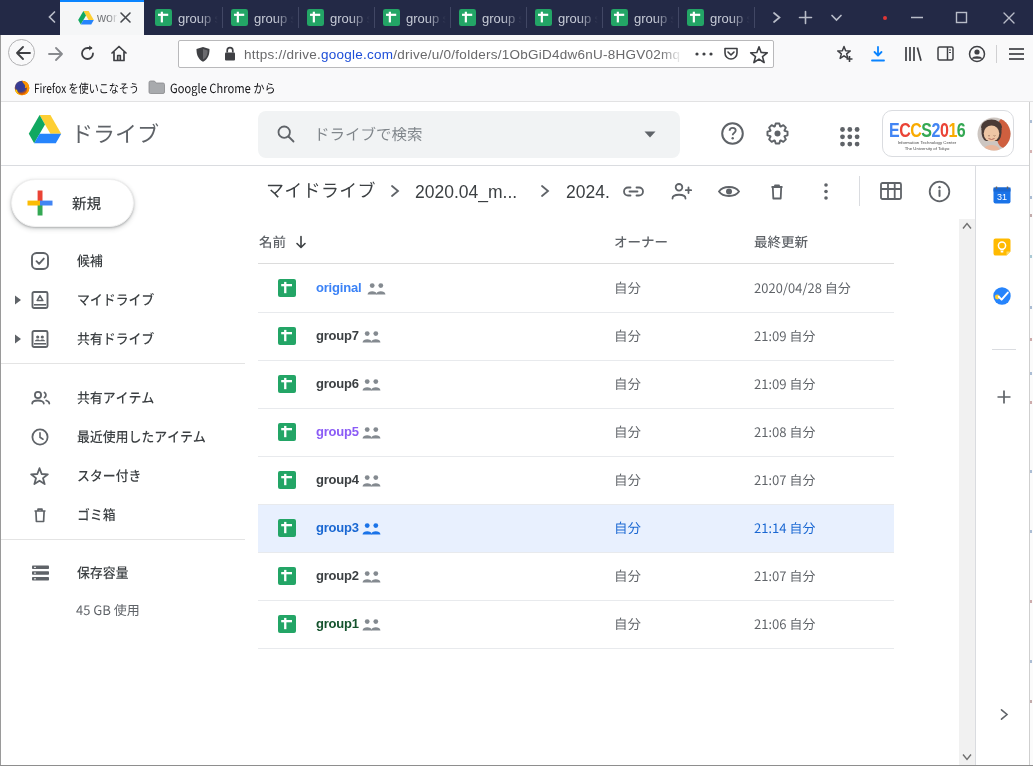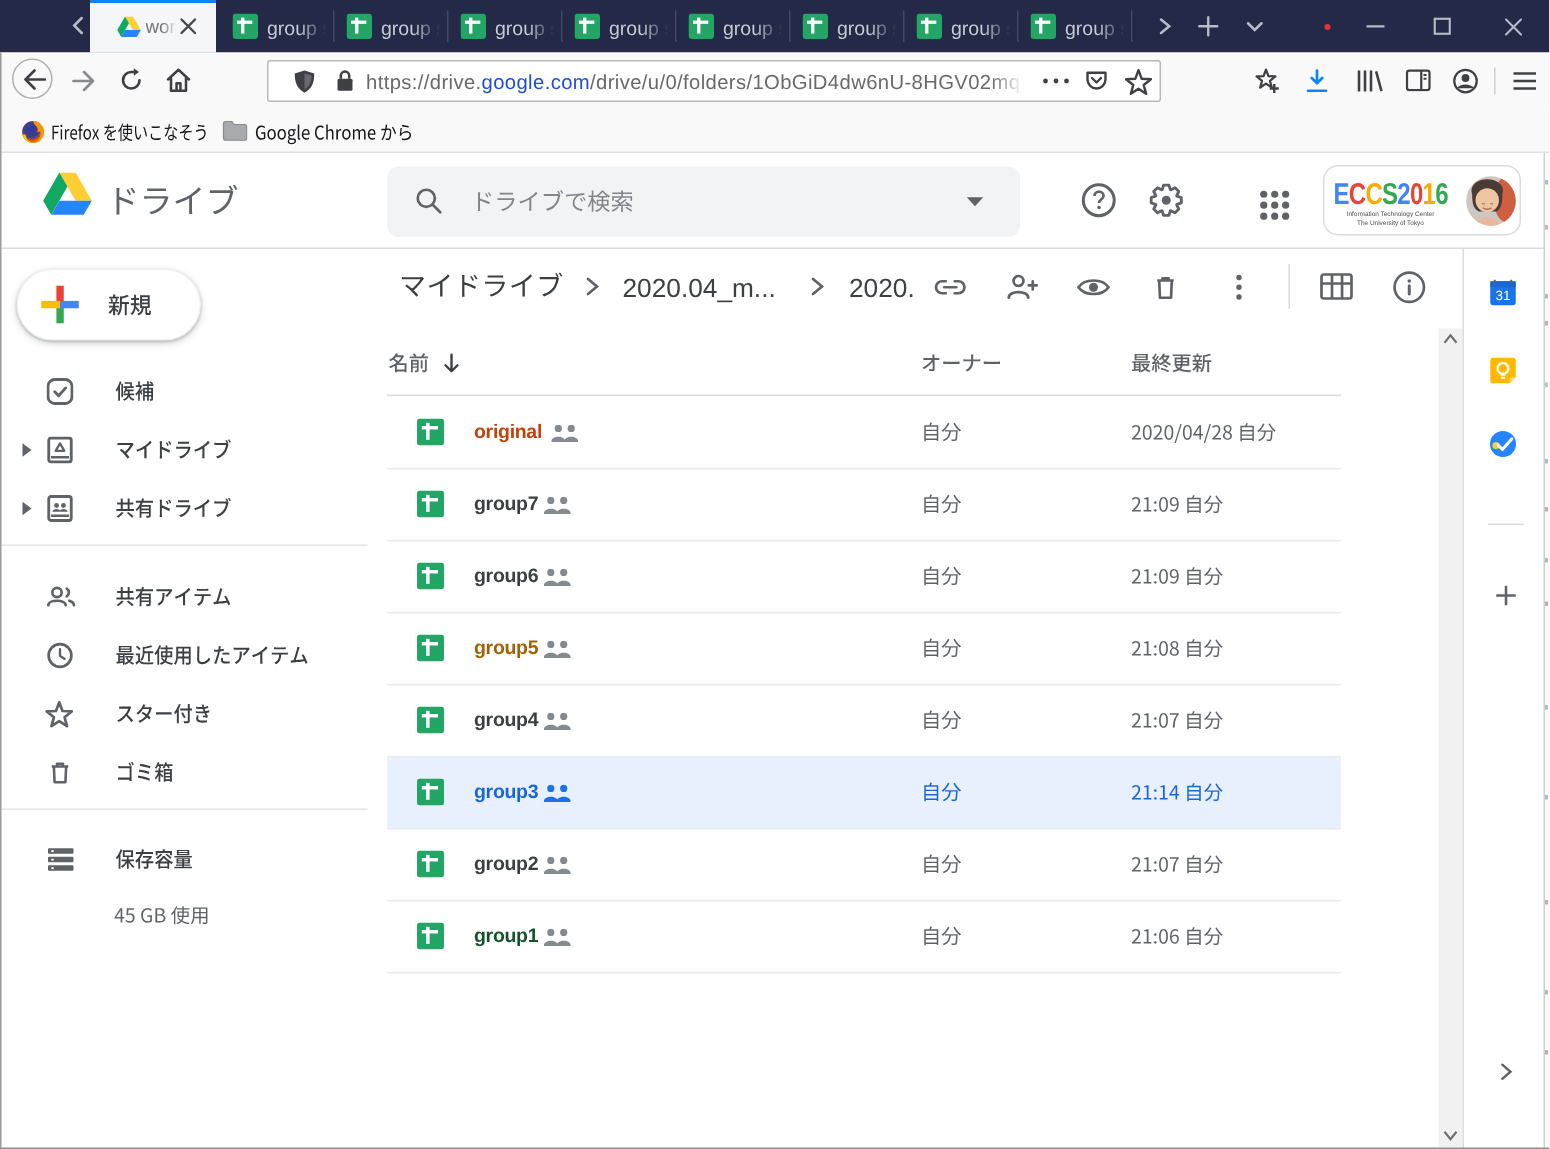--- a/index.html
+++ b/index.html
@@ -356,21 +356,21 @@
 <svg style="position:absolute;left:266px;top:176px;overflow:visible" width="112" height="28" viewBox="0 -21 112 28">
       <path d="M16.7 -11.4Q16.6 -11.3 16.5 -11.1Q16.4 -11.0 16.3 -10.9Q15.8 -10.0 15.0 -9.1Q14.3 -8.1 13.4 -7.1Q12.5 -6.0 11.5 -5.0Q10.4 -4.0 9.2 -3.2L8.1 -4.2Q9.2 -4.9 10.2 -5.8Q11.1 -6.7 11.9 -7.6Q12.7 -8.5 13.3 -9.3Q13.9 -10.2 14.3 -10.8Q13.9 -10.8 13.2 -10.8Q12.6 -10.8 11.7 -10.8Q10.8 -10.8 9.8 -10.8Q8.8 -10.8 7.8 -10.8Q6.8 -10.8 6.0 -10.8Q5.1 -10.8 4.5 -10.8Q3.9 -10.8 3.7 -10.8Q3.3 -10.8 3.0 -10.8Q2.6 -10.8 2.3 -10.8Q2.0 -10.7 1.9 -10.7V-12.3Q2.1 -12.3 2.4 -12.3Q2.7 -12.2 3.1 -12.2Q3.4 -12.2 3.7 -12.2Q3.9 -12.2 4.5 -12.2Q5.1 -12.2 5.9 -12.2Q6.7 -12.2 7.7 -12.2Q8.7 -12.2 9.7 -12.2Q10.7 -12.2 11.7 -12.2Q12.6 -12.2 13.3 -12.2Q14.0 -12.2 14.4 -12.2Q15.2 -12.2 15.6 -12.3ZM8.2 -2.9Q7.8 -3.3 7.3 -3.8Q6.7 -4.3 6.1 -4.8Q5.5 -5.3 5.0 -5.7Q4.5 -6.2 4.1 -6.4L5.3 -7.4Q5.6 -7.1 6.1 -6.7Q6.6 -6.3 7.2 -5.8Q7.8 -5.3 8.4 -4.8Q9.0 -4.3 9.5 -3.8Q10.1 -3.2 10.7 -2.6Q11.3 -1.9 11.9 -1.3Q12.4 -0.7 12.8 -0.2L11.5 0.8Q11.2 0.3 10.6 -0.3Q10.1 -0.9 9.4 -1.6Q8.8 -2.3 8.2 -2.9Z M19.9 -6.5Q22.2 -7.1 24.2 -8.0Q26.2 -8.9 27.7 -9.9Q28.7 -10.4 29.5 -11.1Q30.4 -11.8 31.2 -12.6Q32.0 -13.3 32.6 -14.1L33.8 -13.0Q33.1 -12.2 32.2 -11.4Q31.3 -10.6 30.3 -9.9Q29.3 -9.2 28.3 -8.5Q27.3 -7.9 26.1 -7.3Q24.8 -6.7 23.4 -6.1Q22.0 -5.6 20.6 -5.1ZM27.4 -9.1 29.0 -9.6V-1.4Q29.0 -1.0 29.0 -0.7Q29.0 -0.3 29.0 0.1Q29.0 0.4 29.1 0.6H27.3Q27.3 0.4 27.4 0.1Q27.4 -0.3 27.4 -0.7Q27.4 -1.0 27.4 -1.4Z M48.4 -13.0Q48.6 -12.6 48.9 -12.2Q49.3 -11.7 49.5 -11.2Q49.8 -10.7 50.1 -10.2L49.0 -9.8Q48.8 -10.2 48.5 -10.7Q48.3 -11.2 48.0 -11.7Q47.7 -12.1 47.4 -12.5ZM50.6 -13.9Q50.8 -13.5 51.1 -13.1Q51.4 -12.6 51.8 -12.1Q52.1 -11.6 52.3 -11.2L51.3 -10.7Q51.0 -11.2 50.8 -11.6Q50.5 -12.1 50.2 -12.6Q49.9 -13.0 49.6 -13.4ZM42.1 -1.4Q42.1 -1.6 42.1 -2.4Q42.1 -3.1 42.1 -4.2Q42.1 -5.2 42.1 -6.4Q42.1 -7.6 42.1 -8.7Q42.1 -9.8 42.1 -10.6Q42.1 -11.4 42.1 -11.8Q42.1 -12.2 42.1 -12.7Q42.0 -13.3 42.0 -13.7H43.7Q43.7 -13.3 43.6 -12.8Q43.6 -12.2 43.6 -11.8Q43.6 -11.1 43.6 -10.1Q43.6 -9.2 43.6 -8.1Q43.6 -6.9 43.6 -5.9Q43.6 -4.8 43.6 -3.8Q43.6 -2.9 43.6 -2.2Q43.6 -1.6 43.6 -1.4Q43.6 -1.1 43.6 -0.7Q43.6 -0.3 43.7 0.1Q43.7 0.5 43.7 0.8H42.0Q42.0 0.3 42.1 -0.3Q42.1 -0.9 42.1 -1.4ZM43.3 -9.0Q44.2 -8.7 45.2 -8.3Q46.3 -8.0 47.4 -7.6Q48.5 -7.1 49.5 -6.7Q50.5 -6.3 51.3 -5.9L50.7 -4.4Q49.9 -4.8 48.9 -5.2Q48.0 -5.7 46.9 -6.1Q45.9 -6.5 45.0 -6.8Q44.0 -7.2 43.3 -7.4Z M59.1 -13.4Q59.4 -13.4 59.8 -13.3Q60.2 -13.3 60.7 -13.3Q61.0 -13.3 61.7 -13.3Q62.4 -13.3 63.3 -13.3Q64.2 -13.3 65.1 -13.3Q66.0 -13.3 66.7 -13.3Q67.4 -13.3 67.8 -13.3Q68.2 -13.3 68.6 -13.3Q69.1 -13.4 69.4 -13.4V-11.9Q69.1 -11.9 68.6 -12.0Q68.2 -12.0 67.7 -12.0Q67.4 -12.0 66.7 -12.0Q66.0 -12.0 65.1 -12.0Q64.2 -12.0 63.3 -12.0Q62.4 -12.0 61.7 -12.0Q61.0 -12.0 60.7 -12.0Q60.3 -12.0 59.8 -12.0Q59.4 -11.9 59.1 -11.9ZM70.7 -8.7Q70.6 -8.5 70.6 -8.4Q70.5 -8.2 70.5 -8.1Q70.1 -6.8 69.5 -5.5Q68.8 -4.1 67.8 -3.0Q66.4 -1.5 64.8 -0.6Q63.1 0.3 61.4 0.7L60.3 -0.5Q62.2 -0.9 63.8 -1.8Q65.5 -2.6 66.6 -3.8Q67.4 -4.7 68.0 -5.8Q68.5 -6.8 68.8 -7.8Q68.6 -7.8 68.0 -7.8Q67.5 -7.8 66.7 -7.8Q65.9 -7.8 65.0 -7.8Q64.1 -7.8 63.1 -7.8Q62.2 -7.8 61.4 -7.8Q60.6 -7.8 60.0 -7.8Q59.4 -7.8 59.2 -7.8Q58.9 -7.8 58.4 -7.8Q57.9 -7.8 57.4 -7.8V-9.3Q57.9 -9.2 58.4 -9.2Q58.8 -9.2 59.2 -9.2Q59.4 -9.2 60.0 -9.2Q60.5 -9.2 61.3 -9.2Q62.1 -9.2 63.0 -9.2Q63.9 -9.2 64.8 -9.2Q65.8 -9.2 66.6 -9.2Q67.4 -9.2 67.9 -9.2Q68.5 -9.2 68.7 -9.2Q69.0 -9.2 69.3 -9.2Q69.5 -9.2 69.7 -9.3Z M74.8 -6.5Q77.1 -7.1 79.1 -8.0Q81.1 -8.9 82.6 -9.9Q83.6 -10.4 84.4 -11.1Q85.3 -11.8 86.1 -12.6Q86.9 -13.3 87.5 -14.1L88.7 -13.0Q88.0 -12.2 87.1 -11.4Q86.2 -10.6 85.2 -9.9Q84.2 -9.2 83.2 -8.5Q82.2 -7.9 81.0 -7.3Q79.7 -6.7 78.3 -6.1Q76.9 -5.6 75.5 -5.1ZM82.3 -9.1 83.9 -9.6V-1.4Q83.9 -1.0 83.9 -0.7Q83.9 -0.3 83.9 0.1Q83.9 0.4 84.0 0.6H82.2Q82.2 0.4 82.3 0.1Q82.3 -0.3 82.3 -0.7Q82.3 -1.0 82.3 -1.4Z M105.1 -15.0Q105.3 -14.7 105.6 -14.2Q105.9 -13.8 106.1 -13.4Q106.4 -12.9 106.5 -12.6L105.5 -12.1Q105.4 -12.5 105.1 -12.9Q104.9 -13.4 104.6 -13.8Q104.3 -14.2 104.1 -14.6ZM107.4 -15.4Q107.6 -15.1 107.9 -14.7Q108.2 -14.3 108.4 -13.8Q108.7 -13.4 108.9 -13.0L107.9 -12.6Q107.6 -13.2 107.2 -13.9Q106.8 -14.5 106.4 -15.0ZM106.7 -11.7Q106.6 -11.5 106.6 -11.3Q106.5 -11.1 106.5 -10.8Q106.3 -10.1 106.1 -9.2Q105.8 -8.4 105.5 -7.5Q105.2 -6.6 104.7 -5.7Q104.3 -4.9 103.8 -4.2Q102.9 -3.1 101.9 -2.2Q100.9 -1.3 99.6 -0.6Q98.3 0.1 96.7 0.6L95.5 -0.7Q97.2 -1.2 98.5 -1.8Q99.8 -2.4 100.8 -3.3Q101.7 -4.1 102.5 -5.0Q103.1 -5.9 103.6 -6.9Q104.1 -7.9 104.4 -9.0Q104.7 -10.0 104.8 -10.9Q104.6 -10.9 103.9 -10.9Q103.2 -10.9 102.2 -10.9Q101.3 -10.9 100.2 -10.9Q99.2 -10.9 98.2 -10.9Q97.3 -10.9 96.6 -10.9Q95.9 -10.9 95.6 -10.9Q95.1 -10.9 94.6 -10.9Q94.2 -10.9 93.8 -10.9V-12.4Q94.1 -12.4 94.4 -12.4Q94.7 -12.4 95.0 -12.3Q95.4 -12.3 95.6 -12.3Q95.9 -12.3 96.4 -12.3Q97.0 -12.3 97.7 -12.3Q98.5 -12.3 99.4 -12.3Q100.2 -12.3 101.1 -12.3Q102.0 -12.3 102.7 -12.3Q103.5 -12.3 104.0 -12.3Q104.5 -12.3 104.7 -12.3Q104.9 -12.3 105.1 -12.3Q105.4 -12.4 105.6 -12.4Z" fill="#3c4043"></path>
     </svg>
 <svg style="position:absolute;left:389px;top:184px;" width="12" height="14" viewBox="0 0 12 14">
       <path d="M3 2 L9 7 L3 12" stroke="#5f6368" stroke-width="1.8" fill="none" stroke-linecap="round"></path>
     </svg>
 <div style="position:absolute;left:415px;top:182px;width:120px;height:22px;font:17.5px 'Liberation Sans',sans-serif;color:#3c4043;">2020.04_m...</div>
 <svg style="position:absolute;left:539px;top:184px;" width="12" height="14" viewBox="0 0 12 14">
       <path d="M3 2 L9 7 L3 12" stroke="#5f6368" stroke-width="1.8" fill="none" stroke-linecap="round"></path>
     </svg>
-<div style="position:absolute;left:566px;top:182px;width:60px;height:22px;font:17.5px 'Liberation Sans',sans-serif;color:#3c4043;">2020.</div>
+<div style="position:absolute;left:566px;top:182px;width:60px;height:22px;font:17.5px 'Liberation Sans',sans-serif;color:#3c4043;">2024.</div>
 <svg style="position:absolute;left:622px;top:183px;" width="23" height="17" viewBox="0 0 23 17">
       <g stroke="#5f6368" stroke-width="1.8" fill="none" stroke-linecap="round">
         <path d="M8.5 4.5 H6 A4 4 0 0 0 6 12.5 H8.5"></path>
         <path d="M14.5 4.5 H17 A4 4 0 0 1 17 12.5 H14.5"></path>
         <path d="M7.5 8.5 H15.5"></path>
       </g>
     </svg>
 <svg style="position:absolute;left:668px;top:182px;" width="24" height="18" viewBox="0 0 24 18">
       <g stroke="#5f6368" stroke-width="1.8" fill="none" stroke-linecap="round">
         <circle cx="11" cy="5.3" r="3.3"></circle>
@@ -413,21 +413,21 @@
     </svg>
 <svg style="position:absolute;left:754px;top:231px;overflow:visible" width="56" height="21" viewBox="0 -16 56 21">
       <path d="M3.6 -8.5V-7.7H9.9V-8.5ZM3.6 -10.1V-9.3H9.9V-10.1ZM2.4 -11.0H11.2V-6.9H2.4ZM0.8 -6.2H12.7V-5.2H0.8ZM6.8 -4.5H11.5V-3.5H6.8ZM2.6 -4.4H5.9V-3.5H2.6ZM2.6 -2.7H5.9V-1.8H2.6ZM8.4 -3.6Q8.9 -2.2 10.1 -1.3Q11.4 -0.3 13.0 0.1Q12.9 0.2 12.8 0.4Q12.6 0.6 12.5 0.8Q12.4 1.0 12.3 1.1Q10.5 0.6 9.3 -0.5Q8.0 -1.7 7.3 -3.3ZM11.1 -4.5H11.3L11.5 -4.6L12.3 -4.2Q11.9 -2.9 11.1 -1.8Q10.3 -0.8 9.3 -0.1Q8.2 0.7 7.0 1.1Q6.9 0.9 6.7 0.6Q6.5 0.3 6.3 0.1Q7.1 -0.2 7.9 -0.6Q8.6 -1.0 9.3 -1.5Q9.9 -2.1 10.4 -2.8Q10.8 -3.5 11.1 -4.3ZM0.6 -0.7Q1.3 -0.8 2.1 -0.9Q3.0 -0.9 3.9 -1.0Q4.9 -1.1 5.8 -1.2L5.8 -0.2Q4.5 -0.0 3.1 0.1Q1.8 0.3 0.7 0.4ZM5.2 -5.9H6.4V1.1H5.2ZM1.9 -5.9H3.0V-0.4H1.9Z M21.1 -3.4 21.8 -4.2Q22.3 -4.0 22.8 -3.8Q23.3 -3.5 23.8 -3.2Q24.3 -3.0 24.6 -2.7L23.8 -1.9Q23.5 -2.1 23.1 -2.4Q22.6 -2.7 22.1 -3.0Q21.6 -3.2 21.1 -3.4ZM19.6 -0.9 20.4 -1.8Q21.0 -1.6 21.7 -1.4Q22.5 -1.2 23.2 -0.9Q23.9 -0.6 24.5 -0.3Q25.1 -0.0 25.5 0.2L24.8 1.2Q24.2 0.9 23.3 0.5Q22.5 0.1 21.5 -0.3Q20.5 -0.7 19.6 -0.9ZM21.3 -11.4 22.6 -11.2Q22.1 -10.0 21.3 -8.8Q20.5 -7.7 19.3 -6.7Q19.2 -6.8 19.0 -7.0Q18.9 -7.1 18.7 -7.3Q18.5 -7.4 18.4 -7.5Q19.1 -8.1 19.7 -8.7Q20.3 -9.4 20.7 -10.1Q21.1 -10.8 21.3 -11.4ZM21.3 -10.0H24.9V-8.9H20.8ZM24.5 -10.0H24.8L25.0 -10.1L25.8 -9.6Q25.2 -8.2 24.2 -7.0Q23.2 -5.8 22.0 -4.9Q20.8 -4.1 19.5 -3.5Q19.5 -3.7 19.3 -3.9Q19.2 -4.1 19.0 -4.2Q18.9 -4.4 18.8 -4.5Q20.0 -5.0 21.1 -5.8Q22.3 -6.5 23.2 -7.6Q24.0 -8.6 24.5 -9.8ZM21.2 -9.1Q21.7 -8.1 22.6 -7.2Q23.4 -6.3 24.5 -5.6Q25.6 -4.8 26.7 -4.4Q26.6 -4.3 26.4 -4.1Q26.3 -3.9 26.1 -3.7Q26.0 -3.6 25.9 -3.4Q24.7 -3.9 23.6 -4.7Q22.5 -5.5 21.6 -6.5Q20.8 -7.6 20.1 -8.8ZM16.0 -11.4 17.2 -11.0Q16.9 -10.5 16.6 -9.9Q16.3 -9.4 16.0 -8.9Q15.7 -8.4 15.5 -8.0L14.6 -8.4Q14.9 -8.8 15.1 -9.3Q15.4 -9.8 15.6 -10.4Q15.9 -10.9 16.0 -11.4ZM17.6 -9.8 18.6 -9.3Q18.2 -8.6 17.6 -7.7Q17.0 -6.9 16.5 -6.1Q15.9 -5.3 15.4 -4.7L14.6 -5.1Q15.0 -5.6 15.4 -6.2Q15.8 -6.7 16.2 -7.4Q16.6 -8.0 17.0 -8.7Q17.3 -9.3 17.6 -9.8ZM13.9 -8.4 14.6 -9.3Q14.9 -8.9 15.3 -8.6Q15.7 -8.2 16.0 -7.8Q16.3 -7.4 16.5 -7.1L15.8 -6.2Q15.7 -6.5 15.4 -6.9Q15.0 -7.3 14.7 -7.7Q14.3 -8.1 13.9 -8.4ZM17.1 -6.7 18.0 -7.0Q18.3 -6.6 18.5 -6.1Q18.8 -5.6 19.0 -5.1Q19.1 -4.6 19.2 -4.2L18.3 -3.8Q18.2 -4.2 18.0 -4.7Q17.9 -5.2 17.6 -5.7Q17.4 -6.2 17.1 -6.7ZM13.9 -5.4Q14.8 -5.4 16.1 -5.5Q17.3 -5.5 18.6 -5.6L18.6 -4.6Q17.4 -4.5 16.2 -4.4Q15.0 -4.3 14.0 -4.3ZM17.5 -3.4 18.4 -3.7Q18.6 -3.1 18.9 -2.4Q19.1 -1.7 19.2 -1.2L18.3 -0.9Q18.2 -1.4 17.9 -2.1Q17.7 -2.8 17.5 -3.4ZM14.6 -3.6 15.7 -3.4Q15.5 -2.4 15.3 -1.5Q15.1 -0.6 14.8 0.1Q14.7 0.0 14.5 -0.1Q14.3 -0.2 14.1 -0.3Q13.9 -0.4 13.8 -0.4Q14.1 -1.0 14.3 -1.9Q14.5 -2.7 14.6 -3.6ZM16.1 -4.9H17.2V1.2H16.1Z M27.8 -10.7H39.7V-9.6H27.8ZM33.2 -10.2H34.5V-4.9Q34.5 -4.1 34.4 -3.4Q34.2 -2.6 33.9 -1.9Q33.5 -1.3 32.8 -0.7Q32.1 -0.1 31.0 0.4Q29.9 0.8 28.4 1.1Q28.3 1.0 28.2 0.8Q28.0 0.6 27.9 0.4Q27.7 0.2 27.6 0.0Q29.1 -0.2 30.1 -0.6Q31.1 -1.0 31.8 -1.5Q32.4 -1.9 32.7 -2.5Q33.0 -3.0 33.1 -3.6Q33.2 -4.3 33.2 -4.9ZM30.3 -5.4V-4.3H37.5V-5.4ZM30.3 -7.5V-6.4H37.5V-7.5ZM29.1 -8.6H38.8V-3.2H29.1ZM30.5 -3.2Q31.2 -2.2 32.1 -1.6Q33.0 -1.1 34.2 -0.8Q35.4 -0.5 36.9 -0.3Q38.4 -0.2 40.2 -0.2Q40.0 0.0 39.8 0.4Q39.7 0.7 39.6 1.1Q37.8 1.0 36.2 0.8Q34.7 0.6 33.4 0.3Q32.1 -0.1 31.1 -0.9Q30.1 -1.6 29.4 -2.7Z M48.5 -6.9H53.5V-5.7H48.5ZM41.3 -10.0H47.3V-9.0H41.3ZM41.1 -4.7H47.3V-3.6H41.1ZM41.1 -7.0H47.4V-5.9H41.1ZM50.8 -6.4H52.1V1.1H50.8ZM43.7 -11.3H44.9V-9.5H43.7ZM43.7 -6.0H44.9V1.1H43.7ZM47.9 -10.3 49.4 -9.9Q49.4 -9.7 49.1 -9.7V-5.6Q49.1 -4.8 49.0 -3.9Q49.0 -3.1 48.7 -2.2Q48.5 -1.2 48.1 -0.4Q47.7 0.5 47.0 1.2Q46.9 1.0 46.7 0.9Q46.6 0.7 46.4 0.5Q46.2 0.4 46.1 0.3Q46.7 -0.3 47.0 -1.1Q47.4 -1.8 47.6 -2.6Q47.8 -3.3 47.8 -4.1Q47.9 -4.9 47.9 -5.6ZM52.4 -11.2 53.4 -10.3Q52.7 -10.0 51.9 -9.8Q51.1 -9.5 50.3 -9.3Q49.4 -9.1 48.6 -9.0Q48.6 -9.2 48.4 -9.5Q48.3 -9.8 48.2 -10.0Q48.9 -10.1 49.7 -10.3Q50.5 -10.5 51.2 -10.8Q51.9 -11.0 52.4 -11.2ZM44.8 -3.4Q45.0 -3.3 45.3 -3.1Q45.6 -2.8 45.9 -2.6Q46.3 -2.3 46.6 -2.0Q46.8 -1.8 47.0 -1.7L46.2 -0.8Q46.1 -1.0 45.8 -1.2Q45.5 -1.5 45.2 -1.8Q44.9 -2.1 44.6 -2.4Q44.3 -2.7 44.1 -2.8ZM42.0 -8.7 43.0 -9.0Q43.2 -8.5 43.4 -8.1Q43.5 -7.6 43.6 -7.2L42.5 -6.9Q42.5 -7.3 42.4 -7.8Q42.2 -8.3 42.0 -8.7ZM45.4 -9.0 46.6 -8.7Q46.4 -8.3 46.2 -7.8Q46.0 -7.3 45.9 -7.0L44.8 -7.2Q44.9 -7.4 45.1 -7.8Q45.2 -8.1 45.3 -8.4Q45.4 -8.7 45.4 -9.0ZM43.7 -4.1 44.6 -3.7Q44.3 -3.0 43.8 -2.2Q43.3 -1.5 42.7 -0.9Q42.2 -0.2 41.7 0.2Q41.5 0.0 41.3 -0.3Q41.0 -0.5 40.8 -0.7Q41.3 -1.0 41.9 -1.6Q42.4 -2.1 42.9 -2.8Q43.4 -3.4 43.7 -4.1Z" fill="#5f6368"></path>
     </svg>
 <div style="position:absolute;left:258px;top:263px;width:636px;height:1px;background:#dcdcdc;"></div>
 <svg style="position:absolute;left:278px;top:279px" width="18" height="18" viewBox="0 0 18 18">
       <rect width="18" height="18" rx="2" fill="#23a566"></rect>
       <rect x="3.2" y="5" width="10.8" height="2.3" fill="#fff"></rect>
       <rect x="6.1" y="2.9" width="2.3" height="11.3" fill="#fff"></rect>
     </svg>
-<div style="position:absolute;left:316px;top:280px;font:bold 13px 'Liberation Sans',sans-serif;letter-spacing:-0.2px;color:#c2410c;white-space:nowrap;" id="nm0">original</div>
+<div style="position:absolute;left:316px;top:280px;font:bold 13px 'Liberation Sans',sans-serif;letter-spacing:-0.2px;color:#3b82f6;white-space:nowrap;" id="nm0">original</div>
 <svg style="position:absolute;left:367px;top:283px" width="19" height="12" viewBox="0 0 19 12">
       <g fill="#848a90">
         <circle cx="5.2" cy="2.6" r="2.4"></circle>
         <circle cx="13.8" cy="2.6" r="2.4"></circle>
         <path d="M0.6 11.2 C0.6 7.2 9.8 7.2 9.8 11.2 L9.8 11.6 L0.6 11.6 Z"></path>
         <path d="M9.2 11.2 C9.2 7.2 18.4 7.2 18.4 11.2 L18.4 11.6 L9.2 11.6 Z"></path>
       </g>
     </svg>
 <svg style="position:absolute;left:614px;top:277px;overflow:visible" width="29" height="21" viewBox="0 -16 29 21">
       <path d="M2.9 -6.5H10.7V-5.6H2.9ZM2.9 -3.6H10.7V-2.6H2.9ZM2.9 -0.6H10.7V0.3H2.9ZM2.2 -9.5H11.5V1.0H10.5V-8.5H3.2V1.1H2.2ZM6.1 -11.4 7.3 -11.2Q7.1 -10.6 6.9 -10.0Q6.6 -9.4 6.4 -8.9L5.5 -9.1Q5.6 -9.4 5.7 -9.8Q5.9 -10.2 6.0 -10.6Q6.1 -11.0 6.1 -11.4Z M16.0 -6.2H23.8V-5.3H16.0ZM23.4 -6.2H24.5Q24.5 -6.2 24.5 -6.1Q24.5 -6.0 24.5 -5.9Q24.5 -5.8 24.4 -5.7Q24.4 -4.2 24.3 -3.1Q24.2 -2.0 24.1 -1.2Q24.0 -0.5 23.9 -0.1Q23.8 0.3 23.6 0.5Q23.4 0.8 23.1 0.9Q22.9 1.0 22.5 1.0Q22.2 1.0 21.6 1.0Q21.0 1.0 20.4 1.0Q20.4 0.7 20.3 0.5Q20.2 0.2 20.1 -0.0Q20.7 0.0 21.3 0.0Q21.9 0.0 22.1 0.0Q22.3 0.0 22.4 0.0Q22.6 -0.0 22.7 -0.1Q22.9 -0.3 23.0 -0.9Q23.1 -1.6 23.2 -2.8Q23.3 -4.0 23.4 -6.0ZM17.9 -11.1 18.9 -10.8Q18.5 -9.6 17.8 -8.6Q17.1 -7.5 16.3 -6.7Q15.5 -5.8 14.7 -5.2Q14.6 -5.3 14.4 -5.4Q14.3 -5.6 14.1 -5.7Q13.9 -5.9 13.8 -6.0Q14.7 -6.5 15.4 -7.3Q16.2 -8.1 16.8 -9.1Q17.5 -10.0 17.9 -11.1ZM22.6 -11.1Q22.9 -10.4 23.4 -9.7Q23.9 -9.0 24.4 -8.3Q25.0 -7.7 25.5 -7.1Q26.1 -6.6 26.7 -6.2Q26.6 -6.1 26.4 -5.9Q26.2 -5.8 26.1 -5.6Q25.9 -5.4 25.8 -5.3Q25.3 -5.8 24.7 -6.4Q24.1 -7.0 23.5 -7.7Q23.0 -8.4 22.5 -9.2Q22.0 -10.0 21.6 -10.7ZM18.9 -6.0H20.0Q19.9 -4.8 19.6 -3.8Q19.4 -2.7 18.9 -1.8Q18.4 -0.9 17.5 -0.1Q16.6 0.6 15.2 1.1Q15.1 1.0 15.0 0.8Q14.9 0.7 14.8 0.5Q14.6 0.4 14.5 0.3Q15.9 -0.2 16.7 -0.8Q17.5 -1.5 17.9 -2.3Q18.4 -3.2 18.6 -4.1Q18.8 -5.0 18.9 -6.0Z" fill="#5f6368"></path>
@@ -476,21 +476,21 @@
     </svg>
 <svg style="position:absolute;left:754px;top:374px;overflow:visible" width="64" height="20" viewBox="0 -15 64 20">
       <path d="M0.6 0.0V-0.7Q2.1 -2.0 3.0 -3.1Q4.0 -4.2 4.5 -5.1Q4.9 -6.0 4.9 -6.8Q4.9 -7.4 4.7 -7.8Q4.6 -8.3 4.2 -8.5Q3.8 -8.7 3.2 -8.7Q2.6 -8.7 2.1 -8.4Q1.6 -8.1 1.2 -7.6L0.5 -8.3Q1.1 -8.9 1.8 -9.3Q2.4 -9.7 3.3 -9.7Q4.2 -9.7 4.8 -9.4Q5.4 -9.0 5.8 -8.4Q6.1 -7.8 6.1 -6.9Q6.1 -5.9 5.6 -5.0Q5.2 -4.0 4.3 -3.0Q3.5 -2.0 2.4 -0.9Q2.7 -1.0 3.2 -1.0Q3.6 -1.0 3.9 -1.0H6.6V0.0Z M8.4 0.0V-1.0H10.5V-8.1H8.8V-8.9Q9.4 -9.0 9.9 -9.1Q10.4 -9.3 10.8 -9.5H11.7V-1.0H13.6V0.0Z M16.2 -5.1Q15.9 -5.1 15.6 -5.3Q15.4 -5.6 15.4 -6.0Q15.4 -6.4 15.6 -6.6Q15.9 -6.9 16.2 -6.9Q16.6 -6.9 16.8 -6.6Q17.1 -6.4 17.1 -6.0Q17.1 -5.6 16.8 -5.3Q16.6 -5.1 16.2 -5.1ZM16.2 0.2Q15.9 0.2 15.6 -0.1Q15.4 -0.3 15.4 -0.7Q15.4 -1.1 15.6 -1.4Q15.9 -1.6 16.2 -1.6Q16.6 -1.6 16.8 -1.4Q17.1 -1.1 17.1 -0.7Q17.1 -0.3 16.8 -0.1Q16.6 0.2 16.2 0.2Z M21.7 0.2Q20.8 0.2 20.1 -0.4Q19.4 -0.9 19.1 -2.0Q18.7 -3.1 18.7 -4.8Q18.7 -6.5 19.1 -7.5Q19.4 -8.6 20.1 -9.2Q20.8 -9.7 21.7 -9.7Q22.6 -9.7 23.2 -9.2Q23.9 -8.6 24.3 -7.5Q24.6 -6.5 24.6 -4.8Q24.6 -3.1 24.3 -2.0Q23.9 -0.9 23.2 -0.4Q22.6 0.2 21.7 0.2ZM21.7 -0.8Q22.2 -0.8 22.6 -1.2Q23.0 -1.6 23.2 -2.5Q23.5 -3.4 23.5 -4.8Q23.5 -6.2 23.2 -7.1Q23.0 -7.9 22.6 -8.4Q22.2 -8.8 21.7 -8.8Q21.1 -8.8 20.7 -8.4Q20.3 -7.9 20.1 -7.1Q19.8 -6.2 19.8 -4.8Q19.8 -3.4 20.1 -2.5Q20.3 -1.6 20.7 -1.2Q21.1 -0.8 21.7 -0.8Z M28.3 0.2Q27.5 0.2 27.0 -0.1Q26.4 -0.4 26.0 -0.8L26.7 -1.5Q27.0 -1.2 27.4 -1.0Q27.8 -0.8 28.3 -0.8Q28.7 -0.8 29.2 -1.0Q29.6 -1.3 29.9 -1.8Q30.3 -2.3 30.5 -3.1Q30.7 -4.0 30.7 -5.2Q30.7 -6.3 30.4 -7.2Q30.2 -8.0 29.7 -8.4Q29.2 -8.8 28.6 -8.8Q28.1 -8.8 27.8 -8.5Q27.4 -8.2 27.2 -7.7Q27.0 -7.3 27.0 -6.6Q27.0 -6.0 27.1 -5.5Q27.3 -5.0 27.7 -4.8Q28.1 -4.5 28.7 -4.5Q29.1 -4.5 29.7 -4.8Q30.2 -5.1 30.7 -5.8L30.7 -4.9Q30.4 -4.5 30.1 -4.2Q29.7 -3.9 29.3 -3.8Q28.9 -3.6 28.5 -3.6Q27.7 -3.6 27.1 -4.0Q26.5 -4.3 26.2 -5.0Q25.8 -5.6 25.8 -6.6Q25.8 -7.5 26.2 -8.2Q26.6 -8.9 27.2 -9.3Q27.8 -9.7 28.6 -9.7Q29.3 -9.7 29.8 -9.4Q30.4 -9.1 30.9 -8.6Q31.3 -8.0 31.5 -7.2Q31.8 -6.3 31.8 -5.2Q31.8 -3.7 31.5 -2.7Q31.2 -1.7 30.7 -1.1Q30.2 -0.4 29.6 -0.1Q29.0 0.2 28.3 0.2Z M38.2 -6.3H45.7V-5.3H38.2ZM38.2 -3.4H45.7V-2.5H38.2ZM38.2 -0.6H45.7V0.3H38.2ZM37.5 -9.1H46.5V1.0H45.5V-8.2H38.5V1.1H37.5ZM41.3 -10.9 42.4 -10.8Q42.2 -10.2 42.0 -9.6Q41.7 -9.0 41.5 -8.6L40.7 -8.8Q40.8 -9.1 40.9 -9.5Q41.0 -9.9 41.1 -10.2Q41.2 -10.6 41.3 -10.9Z M50.8 -6.0H58.3V-5.1H50.8ZM57.9 -6.0H58.9Q58.9 -6.0 58.9 -5.9Q58.9 -5.8 58.9 -5.7Q58.9 -5.6 58.9 -5.5Q58.9 -4.0 58.8 -3.0Q58.7 -1.9 58.6 -1.2Q58.5 -0.5 58.4 -0.1Q58.3 0.3 58.1 0.5Q57.9 0.7 57.7 0.8Q57.4 0.9 57.1 1.0Q56.8 1.0 56.2 1.0Q55.6 1.0 55.0 0.9Q55.0 0.7 54.9 0.4Q54.8 0.2 54.7 -0.0Q55.3 0.0 55.9 0.0Q56.4 0.0 56.7 0.0Q56.9 0.0 57.0 0.0Q57.1 -0.0 57.2 -0.1Q57.4 -0.3 57.5 -0.9Q57.7 -1.5 57.8 -2.7Q57.9 -3.9 57.9 -5.8ZM52.6 -10.7 53.6 -10.4Q53.2 -9.3 52.5 -8.3Q51.9 -7.3 51.1 -6.4Q50.3 -5.6 49.5 -5.0Q49.4 -5.1 49.3 -5.2Q49.1 -5.4 49.0 -5.5Q48.8 -5.7 48.7 -5.7Q49.5 -6.3 50.3 -7.1Q51.0 -7.8 51.6 -8.7Q52.2 -9.7 52.6 -10.7ZM57.1 -10.7Q57.5 -10.0 57.9 -9.4Q58.4 -8.7 58.9 -8.0Q59.4 -7.4 60.0 -6.9Q60.5 -6.3 61.1 -6.0Q61.0 -5.9 60.8 -5.7Q60.6 -5.6 60.5 -5.4Q60.4 -5.2 60.3 -5.1Q59.7 -5.5 59.2 -6.1Q58.6 -6.7 58.1 -7.4Q57.5 -8.1 57.0 -8.8Q56.6 -9.6 56.2 -10.3ZM53.6 -5.7H54.6Q54.5 -4.7 54.3 -3.7Q54.0 -2.6 53.6 -1.7Q53.1 -0.8 52.2 -0.1Q51.4 0.6 50.0 1.1Q49.9 1.0 49.8 0.8Q49.7 0.7 49.6 0.5Q49.5 0.4 49.4 0.3Q50.7 -0.2 51.4 -0.8Q52.2 -1.5 52.6 -2.2Q53.1 -3.0 53.3 -3.9Q53.5 -4.8 53.6 -5.7Z" fill="#5f6368"></path>
     </svg>
 <div style="position:absolute;left:258px;top:408px;width:636px;height:1px;background:#e8eaed;"></div>
 <svg style="position:absolute;left:278px;top:423px" width="18" height="18" viewBox="0 0 18 18">
       <rect width="18" height="18" rx="2" fill="#23a566"></rect>
       <rect x="3.2" y="5" width="10.8" height="2.3" fill="#fff"></rect>
       <rect x="6.1" y="2.9" width="2.3" height="11.3" fill="#fff"></rect>
     </svg>
-<div style="position:absolute;left:316px;top:424px;font:bold 13px 'Liberation Sans',sans-serif;letter-spacing:-0.2px;color:#a16207;white-space:nowrap;" id="nm3">group5</div>
+<div style="position:absolute;left:316px;top:424px;font:bold 13px 'Liberation Sans',sans-serif;letter-spacing:-0.2px;color:#8b5cf6;white-space:nowrap;" id="nm3">group5</div>
 <svg style="position:absolute;left:362px;top:427px" width="19" height="12" viewBox="0 0 19 12">
       <g fill="#848a90">
         <circle cx="5.2" cy="2.6" r="2.4"></circle>
         <circle cx="13.8" cy="2.6" r="2.4"></circle>
         <path d="M0.6 11.2 C0.6 7.2 9.8 7.2 9.8 11.2 L9.8 11.6 L0.6 11.6 Z"></path>
         <path d="M9.2 11.2 C9.2 7.2 18.4 7.2 18.4 11.2 L18.4 11.6 L9.2 11.6 Z"></path>
       </g>
     </svg>
 <svg style="position:absolute;left:614px;top:421px;overflow:visible" width="29" height="21" viewBox="0 -16 29 21">
       <path d="M2.9 -6.5H10.7V-5.6H2.9ZM2.9 -3.6H10.7V-2.6H2.9ZM2.9 -0.6H10.7V0.3H2.9ZM2.2 -9.5H11.5V1.0H10.5V-8.5H3.2V1.1H2.2ZM6.1 -11.4 7.3 -11.2Q7.1 -10.6 6.9 -10.0Q6.6 -9.4 6.4 -8.9L5.5 -9.1Q5.6 -9.4 5.7 -9.8Q5.9 -10.2 6.0 -10.6Q6.1 -11.0 6.1 -11.4Z M16.0 -6.2H23.8V-5.3H16.0ZM23.4 -6.2H24.5Q24.5 -6.2 24.5 -6.1Q24.5 -6.0 24.5 -5.9Q24.5 -5.8 24.4 -5.7Q24.4 -4.2 24.3 -3.1Q24.2 -2.0 24.1 -1.2Q24.0 -0.5 23.9 -0.1Q23.8 0.3 23.6 0.5Q23.4 0.8 23.1 0.9Q22.9 1.0 22.5 1.0Q22.2 1.0 21.6 1.0Q21.0 1.0 20.4 1.0Q20.4 0.7 20.3 0.5Q20.2 0.2 20.1 -0.0Q20.7 0.0 21.3 0.0Q21.9 0.0 22.1 0.0Q22.3 0.0 22.4 0.0Q22.6 -0.0 22.7 -0.1Q22.9 -0.3 23.0 -0.9Q23.1 -1.6 23.2 -2.8Q23.3 -4.0 23.4 -6.0ZM17.9 -11.1 18.9 -10.8Q18.5 -9.6 17.8 -8.6Q17.1 -7.5 16.3 -6.7Q15.5 -5.8 14.7 -5.2Q14.6 -5.3 14.4 -5.4Q14.3 -5.6 14.1 -5.7Q13.9 -5.9 13.8 -6.0Q14.7 -6.5 15.4 -7.3Q16.2 -8.1 16.8 -9.1Q17.5 -10.0 17.9 -11.1ZM22.6 -11.1Q22.9 -10.4 23.4 -9.7Q23.9 -9.0 24.4 -8.3Q25.0 -7.7 25.5 -7.1Q26.1 -6.6 26.7 -6.2Q26.6 -6.1 26.4 -5.9Q26.2 -5.8 26.1 -5.6Q25.9 -5.4 25.8 -5.3Q25.3 -5.8 24.7 -6.4Q24.1 -7.0 23.5 -7.7Q23.0 -8.4 22.5 -9.2Q22.0 -10.0 21.6 -10.7ZM18.9 -6.0H20.0Q19.9 -4.8 19.6 -3.8Q19.4 -2.7 18.9 -1.8Q18.4 -0.9 17.5 -0.1Q16.6 0.6 15.2 1.1Q15.1 1.0 15.0 0.8Q14.9 0.7 14.8 0.5Q14.6 0.4 14.5 0.3Q15.9 -0.2 16.7 -0.8Q17.5 -1.5 17.9 -2.3Q18.4 -3.2 18.6 -4.1Q18.8 -5.0 18.9 -6.0Z" fill="#5f6368"></path>

